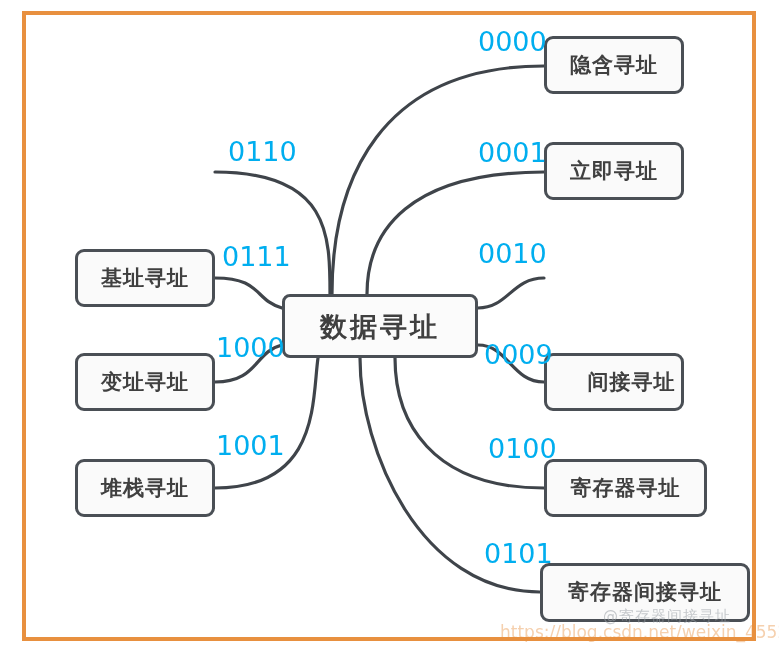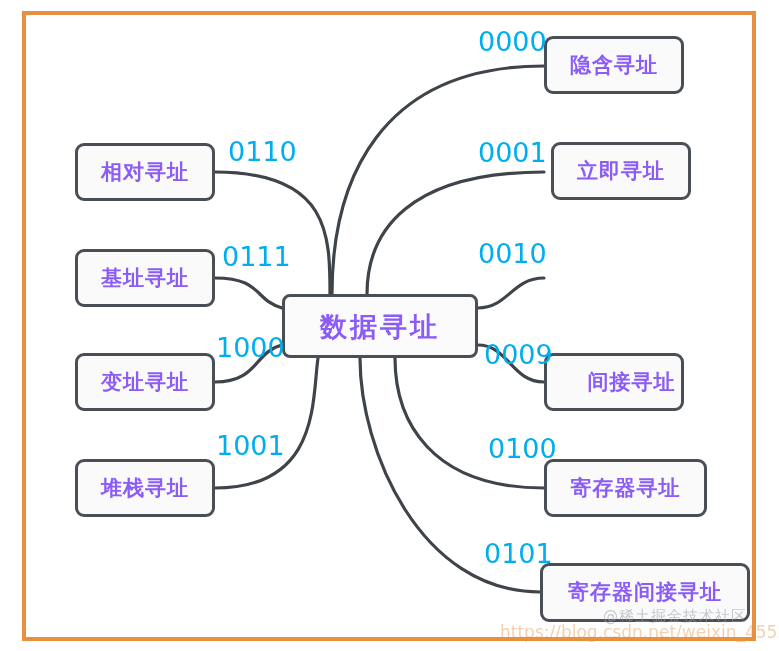--- a/index.html
+++ b/index.html
@@ -53,21 +53,21 @@
     display: flex;
     align-items: center;
     justify-content: center;
     color: #4A4F55;
     white-space: nowrap;
     letter-spacing: 1px;
   }
   .node .node-text {
     font-size: 21px;
     font-weight: bold;
-    color: #8b5cf6;
+    color: #404040;
     line-height: 1;
   }
   .node.center {
     border-width: 3px;
     border-radius: 8px;
     background: #FBFBFB;
   }
   .node.center .node-text {
     font-size: 27px;
     font-weight: bold;
@@ -141,40 +141,37 @@
   </svg>
 
   <div class="node center" style="left:282px; top:294px; width:196px; height:64px;">
     <span class="node-text">数据寻址</span>
   </div>
 
   <div class="node" style="left:544px; top:36px; width:140px; height:58px;">
     <span class="node-text">隐含寻址</span>
   </div>
 
-  <div class="node" style="left:544px; top:142px; width:140px; height:58px;margin-left:7px;">
+  <div class="node" style="left:544px; top:142px; width:140px; height:58px;">
     <span class="node-text">立即寻址</span>
   </div>
 
 
   <div class="node" style="left:544px; top:353px; width:140px; height:58px;padding-left:35px;">
     <span class="node-text">间接寻址</span>
   </div>
 
   <div class="node" style="left:544px; top:459px; width:163px; height:58px;">
     <span class="node-text">寄存器寻址</span>
   </div>
 
   <div class="node" style="left:540px; top:563px; width:210px; height:59px;">
     <span class="node-text">寄存器间接寻址</span>
   </div>
 
-  <div class="node" style="left:75px; top:143px; width:140px; height:58px;">
-    <span class="node-text">相对寻址</span>
-  </div>
 
   <div class="node" style="left:75px; top:249px; width:140px; height:58px;">
     <span class="node-text">基址寻址</span>
   </div>
 
   <div class="node" style="left:75px; top:353px; width:140px; height:58px;">
     <span class="node-text">变址寻址</span>
   </div>
 
   <div class="node" style="left:75px; top:459px; width:140px; height:58px;">
@@ -194,17 +191,17 @@
   <span class="code-label" style="left:484px; top:540px;">0101</span>
 
   <span class="code-label" style="left:228px; top:138px;">0110</span>
 
   <span class="code-label" style="left:222px; top:243px;">0111</span>
 
   <span class="code-label" style="left:216px; top:334px;">1000</span>
 
   <span class="code-label" style="left:216px; top:432px;">1001</span>
 
-  <span class="watermark-brand">@稀土掘金技术社区</span>
+  <span class="watermark-brand">@寄存器间接寻址</span>
 
   <span class="watermark-url">https://blog.csdn.net/weixin_45525212</span>
 
 </div>
 
 </body></html>

